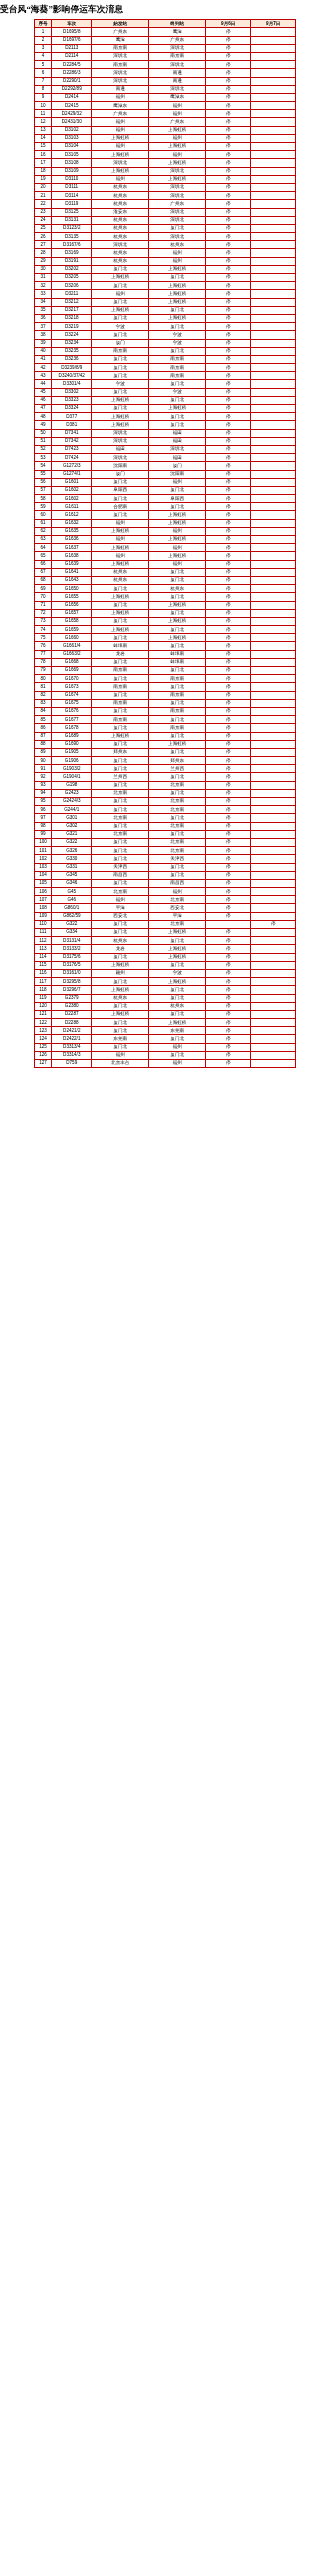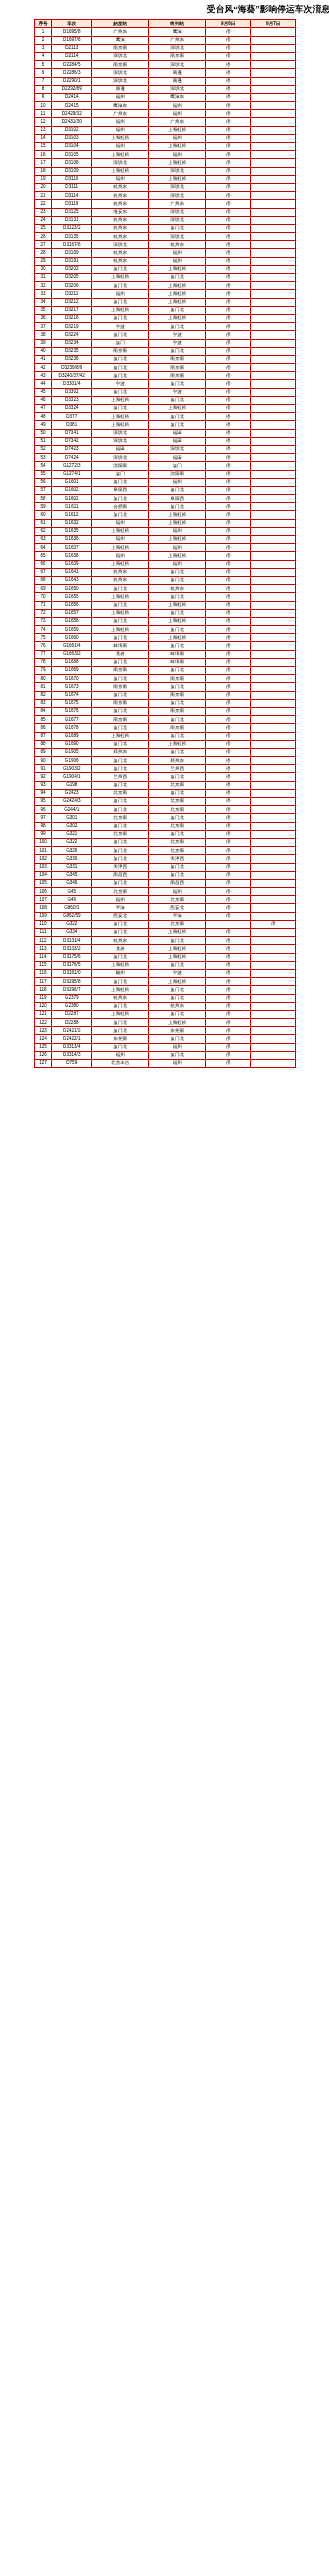--- a/index.html
+++ b/index.html
@@ -7,21 +7,21 @@
     padding: 0;
     background: #ffffff;
     font-family: "Liberation Sans", sans-serif;
   }
   #page {
     width: 330px;
     position: relative;
     background: #ffffff;
   }
   .title {
-    text-align: right;
+    text-align: left;
     font-size: 8.8px;
     font-weight: bold;
     color: #000000;
     padding: 4.1px 0 3.1px 0;
     letter-spacing: 0px;
     font-family: "Liberation Serif", serif;
   }
   table.grid {
     border-collapse: collapse;
     margin: 0 auto;

